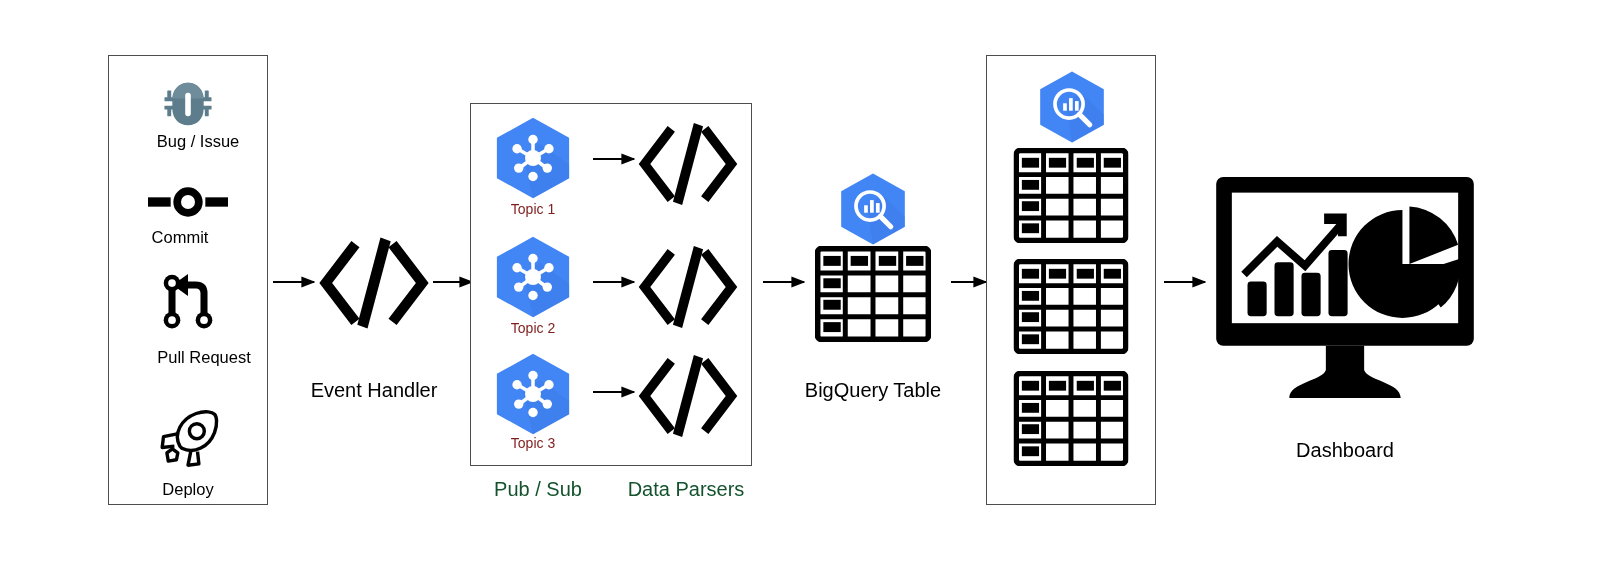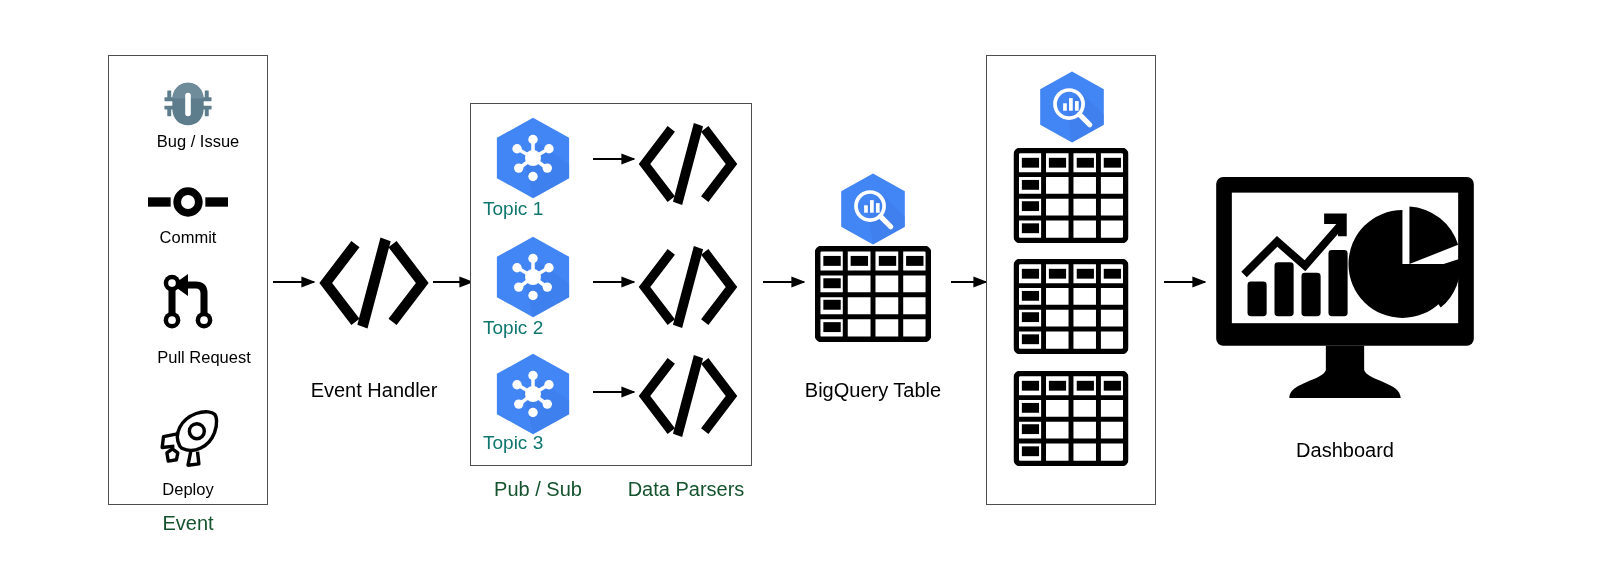--- a/index.html
+++ b/index.html
@@ -43,22 +43,23 @@
     color: #000;
     white-space: nowrap;
     line-height: 20px;
   }
   .node-label.big {
     font-size: 20px;
     margin-top: 28px;
   }
   .topic-label {
     position: absolute;
-    font-size: 19px;
-    color: #0f766e;
+    text-align: center;
+    font-size: 14px;
+    color: #7f1d1d;
     white-space: nowrap;
     line-height: 18px;
   }
 
   
   .icon { position: absolute; display: block; }
 
   
   .arrow { position: absolute; }
 </style>
@@ -214,33 +215,32 @@
   <div class="group-box" style="left:108px; top:55px; width:160px; height:450px;"></div>
 
   <svg class="icon" style="left:160px; top:76px;" width="56" height="56" viewBox="0 0 100 100">
     <use href="#sym-bug"></use>
   </svg>
   <div class="node-label" style="left:108px; top:131px; width:180px;">Bug / Issue</div>
 
   <svg class="icon" style="left:148px; top:182px;" width="80" height="40" viewBox="0 0 120 60">
     <use href="#sym-commit"></use>
   </svg>
-  <div class="node-label" style="left:108px; top:227px; width:160px;">Commit</div>
+  <div class="node-label" style="left:100px; top:227px; width:160px;">Commit</div>
 
   <svg class="icon" style="left:156px; top:269px;" width="64" height="64" viewBox="0 0 100 100">
     <use href="#sym-pull-request"></use>
   </svg>
   <div class="node-label" style="left:124px; top:347px; width:160px;">Pull Request</div>
 
   <svg class="icon" style="left:154px; top:404px;" width="68" height="68" viewBox="0 0 100 100">
     <use href="#sym-rocket"></use>
   </svg>
   <div class="node-label" style="left:108px; top:479px; width:160px;">Deploy</div>
 
-  <div class="group-label" style="left:108px; top:511px; width:160px;">Event</div>
 
   <svg class="arrow" style="left:272px; top:272px;" width="48" height="20" viewBox="0 0 48 20">
     <line x1="1" y1="10" x2="42" y2="10" stroke="#000" stroke-width="2" marker-end="url(#mk-arrow)"></line>
   </svg>
 
   <svg class="icon" style="left:318px; top:232px;" width="112" height="102" viewBox="0 0 120 110">
     <use href="#sym-code"></use>
   </svg>
   <div class="node-label big" style="left:288px; top:352px; width:172px;">Event Handler</div>
 

